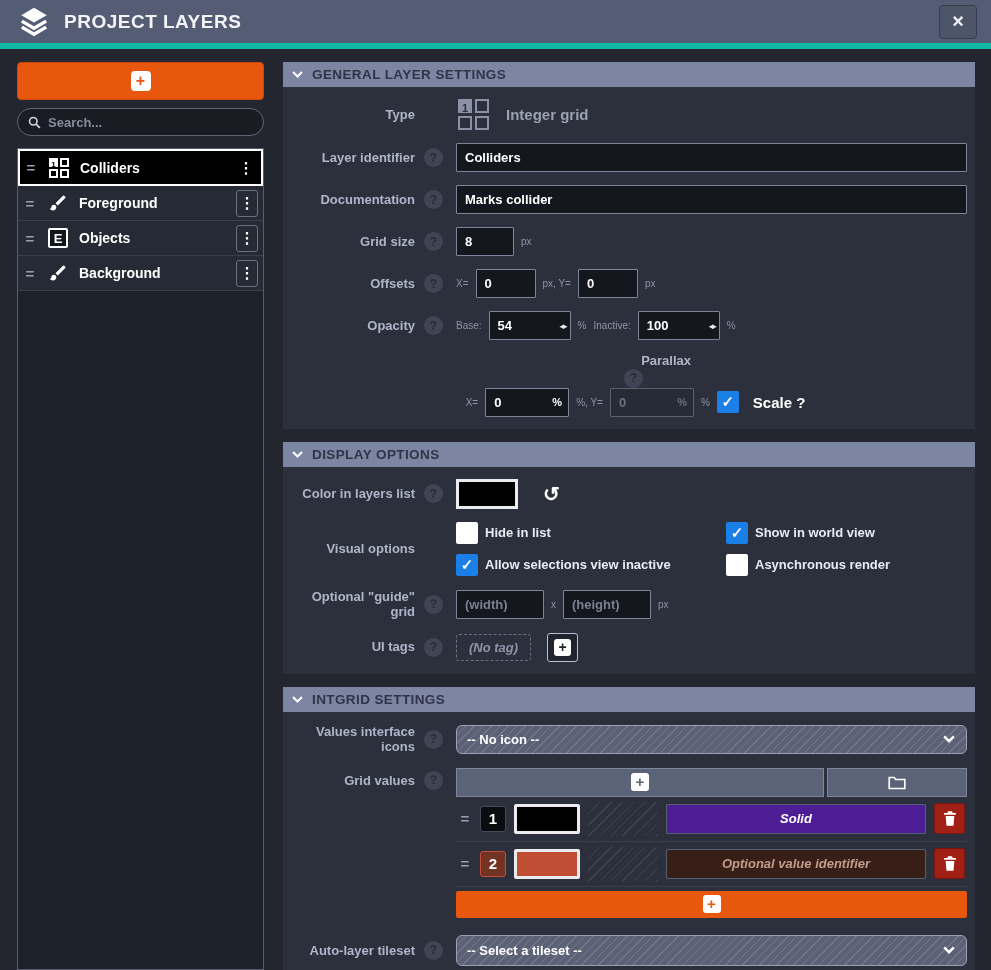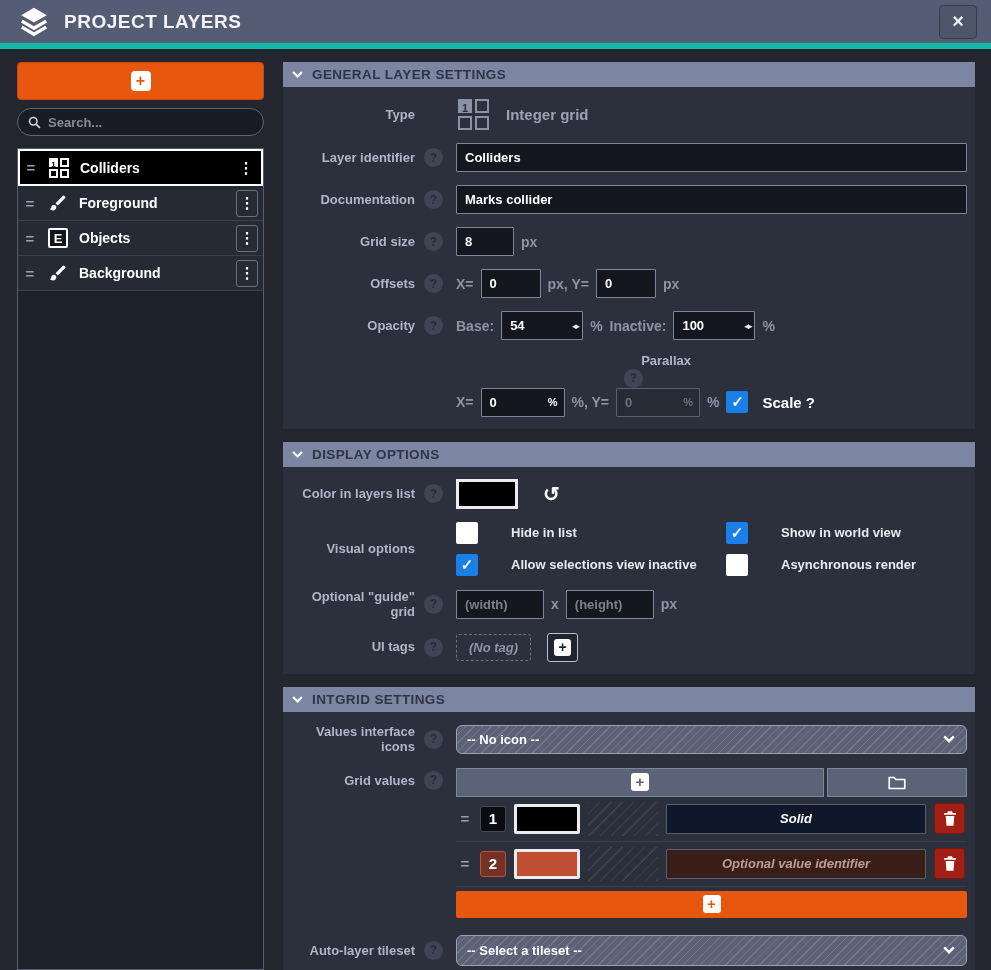--- a/index.html
+++ b/index.html
@@ -55,21 +55,21 @@
   .sec-body { background:#2b303c; padding:12px 8px 10px 8px; }
 
   .frow { display:flex; align-items:center; margin-bottom:13px; }
   .flabel { width:124px; text-align:right; color:#aeb6ca; font-weight:bold; font-size:13px; line-height:1.2; }
   .fhelp { width:19px; height:19px; min-width:19px; border-radius:50%; background:#3f4554; color:#272c39;
     font-weight:bold; font-size:12px; display:flex; align-items:center; justify-content:center;
     margin-left:9px; cursor:pointer; }
   .fhelp.hidden { visibility:hidden; }
   .fctrl { margin-left:13px; flex:1; display:flex; align-items:center; gap:7px; }
 
-  .unit { color:#8d94a8; font-weight:bold; font-size:14px; white-space:nowrap; }
+  .unit { color:#8d94a8; font-weight:normal; font-size:10px; white-space:nowrap; }
   .tinput { height:29px; background:#14171e; border:1px solid #7f8599; border-radius:1px;
     color:#fff; font:bold 13px "Liberation Sans", sans-serif; padding:0 8px; outline:none; }
   .tinput::placeholder { color:#79808f; font-weight:bold; }
   .w-full { width:100%; }
   .w-58 { width:58px; } .w-60 { width:60px; } .w-88 { width:88px; }
   .spin { position:relative; width:82px; }
   .spin .tinput { width:100%; padding-right:18px; }
   .arrows { position:absolute; right:4px; top:50%; transform:translateY(-50%);
     color:#e8eaf2; font-size:9px; letter-spacing:-1px; }
   .pctbox { position:relative; width:84px; }
@@ -77,21 +77,21 @@
   .pct { position:absolute; right:7px; top:50%; transform:translateY(-50%);
     color:#fff; font-size:11px; font-weight:bold; }
   .pctbox.off .tinput { background:#262b36; border-color:#596070; color:#6a7184; }
   .pctbox.off .pct { color:#6a7184; }
 
   .cb { width:22px; height:22px; min-width:22px; border-radius:2px; background:#fff; color:transparent;
     display:flex; align-items:center; justify-content:center; font-size:15px; font-weight:bold; cursor:pointer; }
   .cb.checked { background:#1b7fe8; color:#fff; }
   .cb-label { color:#e8ebf2; font-weight:bold; font-size:13px; margin-left:7px; }
   .cb-grid { display:grid; grid-template-columns:270px auto; row-gap:10px; }
-  .cb-item { display:flex; align-items:center;gap:26px; }
+  .cb-item { display:flex; align-items:center; }
 
   .swatch { width:62px; height:30px; border:3px solid #ececf0; background:#000; cursor:pointer; }
   .reset-ic { margin-left:18px; color:#fff; font-size:20px; font-weight:bold; cursor:pointer; }
 
   .notag { border:1px dashed #6a7184; border-radius:3px; padding:5px 12px; color:#8d94a8;
     font-style:italic; font-weight:bold; font-size:13px; }
   .tagadd { width:31px; height:29px; margin-left:9px; background:#20242e; border:1px solid #b9bfcd;
     border-radius:3px; display:flex; align-items:center; justify-content:center; cursor:pointer; }
   .chip-sm { width:17px; height:17px; background:#fff; border-radius:3px; color:#20242e;
     font-weight:bold; font-size:14px; line-height:16px; text-align:center; display:inline-block; }
@@ -113,21 +113,21 @@
   .gv-row { display:flex; align-items:center; gap:8px; padding:5px 2px; border-bottom:1px solid #3a3f4c; }
   .gv-num { width:26px; height:26px; min-width:26px; border-radius:3px; color:#fff; font-weight:bold;
     font-size:15px; display:flex; align-items:center; justify-content:center; }
   .gv-num.v1 { background:#0a0c10; border:1px solid #454b59; }
   .gv-num.v2 { background:#743322; border:1px solid #c0503a; }
   .gv-swatch { width:66px; height:30px; min-width:66px; border:3px solid #ececf0; border-radius:2px; cursor:pointer; }
   .gv-hatch { width:70px; height:34px; min-width:70px;
     background:repeating-linear-gradient(135deg, rgba(255,255,255,.09) 0 1px, transparent 1px 8px); }
   .gv-input { flex:1; height:30px; border:1px solid #565d6e; text-align:center; outline:none;
     font:italic bold 13px "Liberation Sans", sans-serif; border-radius:1px; }
-  .gv-input.v1 { background:#0f172a; color:#fff; }
+  .gv-input.v1 { background:#4c1d95; color:#fff; }
   .gv-input.v2 { background:#371e16; color:#c09c8f; }
   .gv-input.v2::placeholder { color:#c09c8f; font-style:italic; }
   .gv-del { width:31px; height:31px; min-width:31px; background:#a02015; border:1px solid #7c150d;
     border-radius:3px; display:flex; align-items:center; justify-content:center; cursor:pointer; }
   .gv-add { height:27px; margin-top:4px; background:#e8570e; border-radius:2px;
     display:flex; align-items:center; justify-content:center; cursor:pointer; }
   .chip-or { width:18px; height:18px; background:#fff; border-radius:3px; color:#e8570e;
     font-weight:bold; font-size:15px; line-height:17px; text-align:center; display:inline-block; }
   .mt-26 { margin-top:17px; }
   .type-icon { display:grid; grid-template-columns:14px 14px; grid-template-rows:14px 14px; gap:3px; margin:0 2px; }

